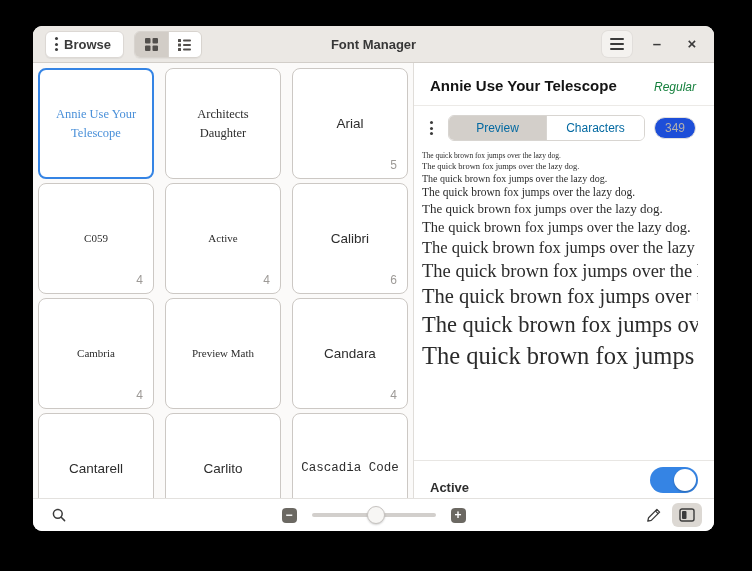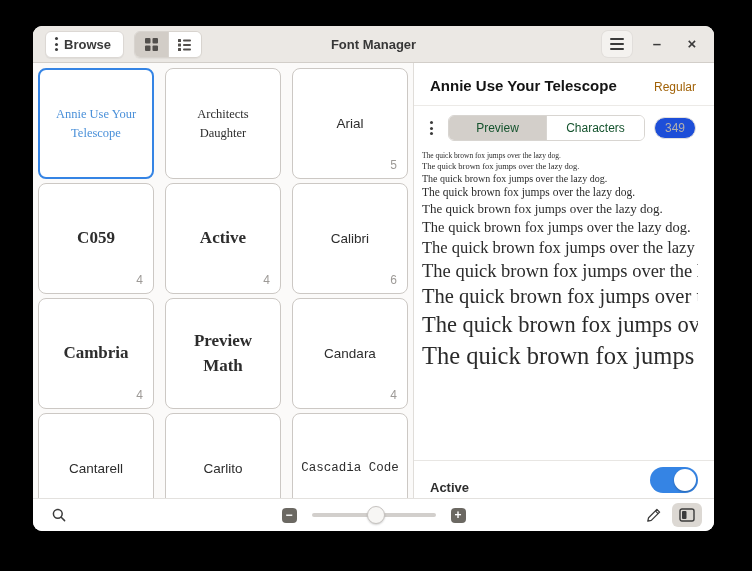--- a/index.html
+++ b/index.html
@@ -61,41 +61,41 @@
   }
   .card {
     position:relative; background:#fff; border:1px solid #ccc8c4; border-radius:8px;
     display:flex; align-items:center; justify-content:center; text-align:center;
     padding:8px; cursor:pointer;
   }
   .card.selected { border:2px solid #3584e4; }
   .card-name { font-size:13.5px; color:#2d2d2d; line-height:1.45; }
   .card.selected .card-name { color:#4a90d9; }
   .card.handwriting .card-name { font-family:cursive; font-size:12.5px; }
-  .card.serif .card-name { font-family:"Liberation Serif", serif; font-size:17px;font-weight:bold; }
+  .card.serif .card-name { font-family:"Liberation Serif", serif; font-size:11px; }
   .card.mono .card-name { font-family:"Liberation Mono", monospace; font-size:12.5px;text-align:right; }
   .card-count { position:absolute; right:10px; bottom:6px; font-size:12px; color:#9d9a97; }
   
   .preview-pane { flex:1; min-width:0; display:flex; flex-direction:column; background:#fff; }
   .preview-header {
     display:flex; align-items:baseline; justify-content:space-between;
     padding:14px 18px 11px 16px; border-bottom:1px solid #eceae7; flex:none;
   }
   .family-name { font-size:15px; font-weight:bold; color:#141414; }
-  .style-name { font-size:12px; color:#a16207; }
+  .style-name { font-size:12px; color:#15803d;font-style:italic; }
   .preview-toolbar { display:flex; align-items:center; padding:9px 18px 5px 10px; gap:9px; flex:none; }
   .dots-btn { border:none; background:transparent; cursor:pointer; padding:4px 6px;
     display:flex; flex-direction:column; gap:2.5px; }
   .dots-btn i { width:3px; height:3px; border-radius:50%; background:#3b3b3b; }
   .segmented {
     flex:1; display:flex; height:26px; border:1px solid #d8d5d1; border-radius:6px;
     overflow:hidden; background:#fff;
   }
   .segment { flex:1; border:none; background:#fff; font-family:inherit; font-size:12px;
-    color:#14532d; cursor:pointer; }
+    color:#0369a1; cursor:pointer; }
   .segment.active { background:#d3cfca; }
   .segment + .segment { border-left:1px solid #d8d5d1; }
   .count-pill { font-size:12px; color:#b3b0ad; border:1px solid #e4e2df; border-radius:12px;
     padding:3px 10px; background:#1d4ed8; }
   .preview-lines { flex:1; overflow:hidden; padding:5px 16px 0 8px; font-family:cursive;
     color:#2b2b2b; }
   .pline { white-space:nowrap; overflow:hidden; line-height:1.32; }
   .active-row {
     flex:none; height:38px; border-top:1px solid #e8e6e3; display:flex; align-items:center;
     justify-content:space-between; padding:0 16px;

